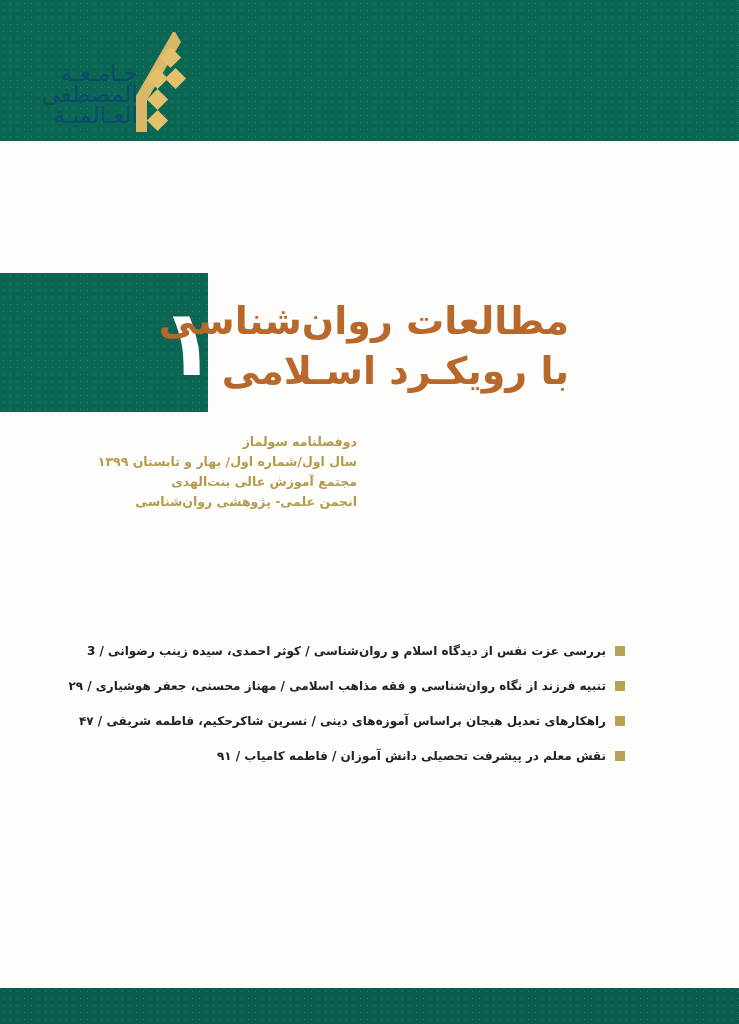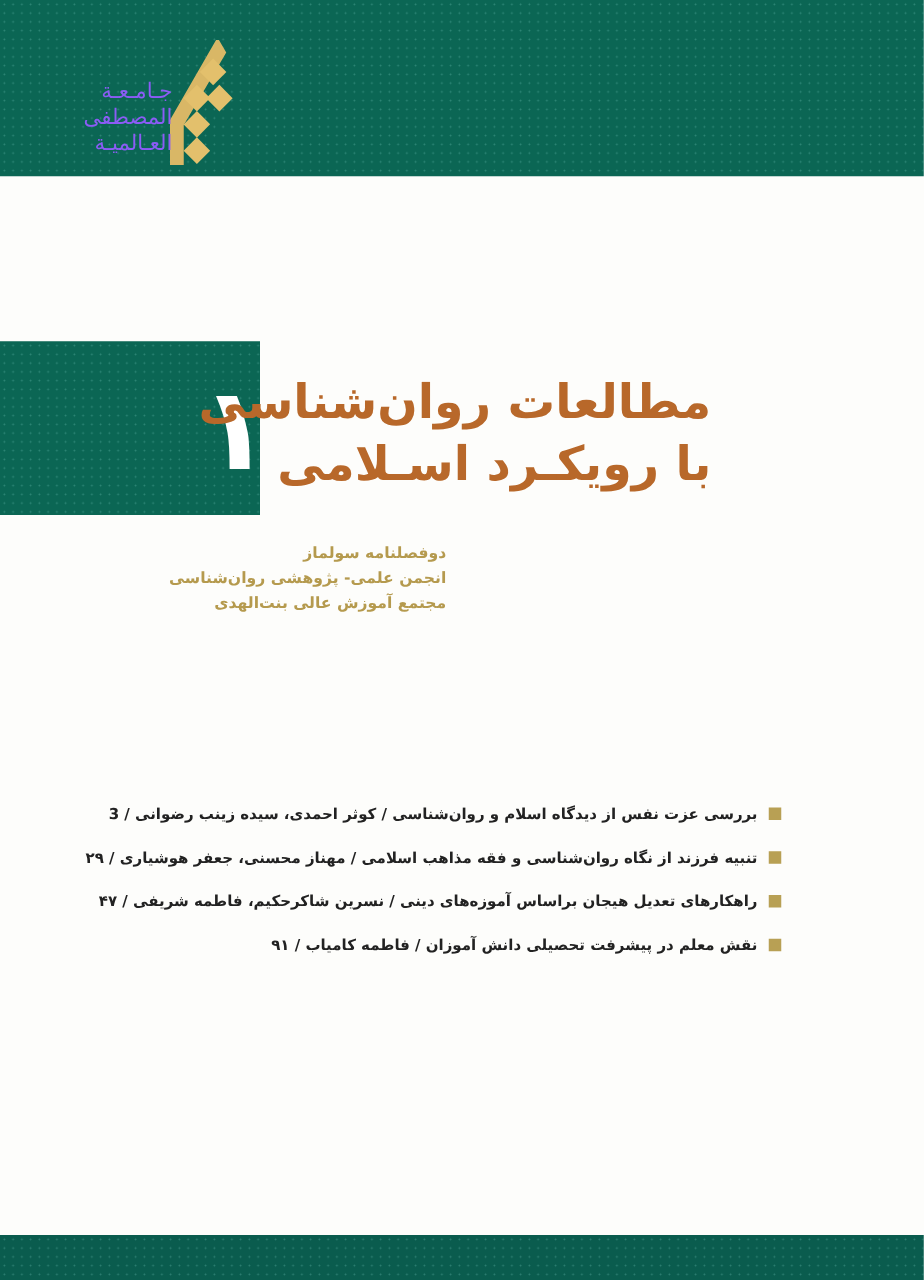--- a/index.html
+++ b/index.html
@@ -2,21 +2,21 @@
 <html><head>
 <meta charset="utf-8">
 <style>
   html,body{margin:0;padding:0;}
   body{width:739px;height:1024px;position:relative;background:#fdfdfb;overflow:hidden;font-family:"DejaVu Sans",sans-serif;}
   .band{position:absolute;left:0;width:739px;background:#0b6654;
         background-image:radial-gradient(rgba(120,200,190,.35) 0.6px,transparent 0.9px);background-size:7px 7px;}
   .header{top:0;height:141px;}
   .footer{top:988px;height:36px;background-color:#0a5c4e;}
   .logo{position:absolute;left:68px;top:32px;width:150px;height:100px;}
-  .logo-text{position:absolute;left:68px;top:63px;width:70px;direction:rtl;text-align:right;color:#8b5cf6;font-size:17px;line-height:21px;}
+  .logo-text{position:absolute;left:68px;top:63px;width:70px;direction:rtl;text-align:right;color:#0c4a6e;font-size:23px;line-height:21px;}
   .logo-text span{display:block;}
   .numbox{position:absolute;left:0;top:273px;width:208px;height:139px;background:#0b6654;
           background-image:radial-gradient(rgba(120,200,190,.35) 0.6px,transparent 0.9px);background-size:7px 7px;}
   .num{position:absolute;left:160px;top:294px;color:#fff;font-size:92px;font-weight:bold;line-height:100px;font-family:"DejaVu Sans",sans-serif;}
   .title{position:absolute;right:170px;top:296px;direction:rtl;text-align:right;color:#b8682a;font-weight:bold;font-size:38px;line-height:50px;font-family:"DejaVu Sans",sans-serif;white-space:nowrap;}
   .meta{position:absolute;right:382px;top:432px;direction:rtl;text-align:right;color:#b59a4e;font-weight:bold;font-size:12.5px;line-height:20px;white-space:nowrap;}
   .toc{position:absolute;right:114px;top:633px;direction:rtl;width:520px;}
   .toc-item{display:flex;align-items:center;height:35px;white-space:nowrap;}
   .bullet{width:10px;height:10px;background:#b8a054;margin-left:9px;flex:0 0 auto;}
   .toc-text{color:#222;font-size:12px;font-weight:bold;}
@@ -44,22 +44,23 @@
 <div class="numbox"></div>
 <div class="num">۱</div>
 
 <div class="title">
   <div>مطالعات روان‌شناسی</div>
   <div>با رویکـرد اسـلامی</div>
 </div>
 
 <div class="meta">
   <div>دوفصلنامه سولماز</div>
+  <div>سال اول/شماره اول/ بهار و تابستان ۱۳۹۹</div>
+  <div>مجتمع آموزش عالی بنت‌الهدی</div>
   <div>انجمن علمی- پژوهشی روان‌شناسی</div>
-  <div>مجتمع آموزش عالی بنت‌الهدی</div>
 </div>
 
 <div class="toc">
   <div class="toc-item">
     <span class="bullet"></span>
     <span class="toc-text">بررسی عزت نفس از دیدگاه اسلام و روان‌شناسی / کوثر احمدی، سیده زینب رضوانی / 3</span>
   </div>
   <div class="toc-item">
     <span class="bullet"></span>
     <span class="toc-text">تنبیه فرزند از نگاه روان‌شناسی و فقه مذاهب اسلامی / مهناز محسنی، جعفر هوشیاری / ۲۹</span>

